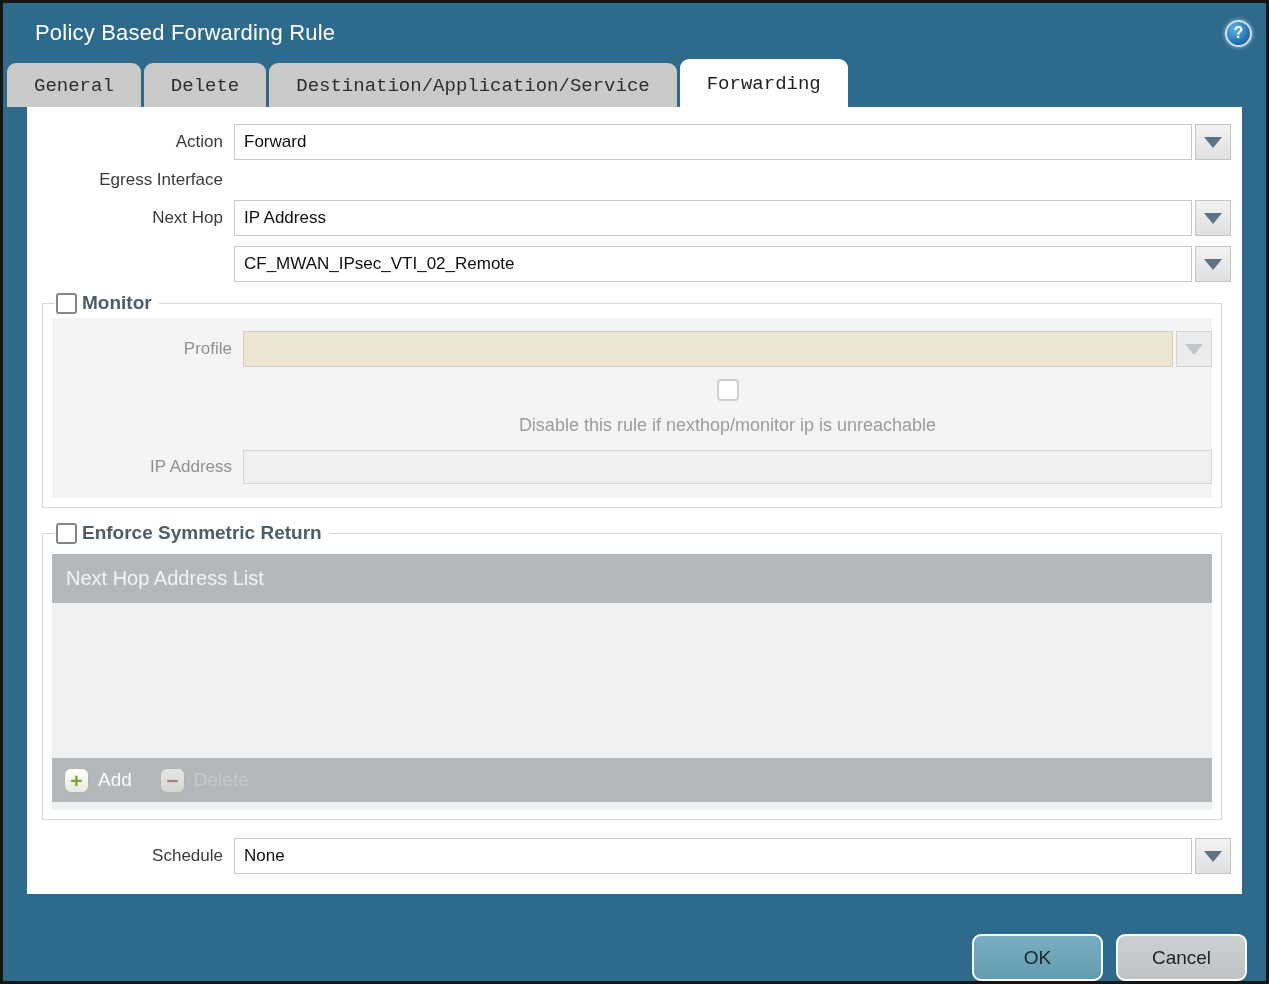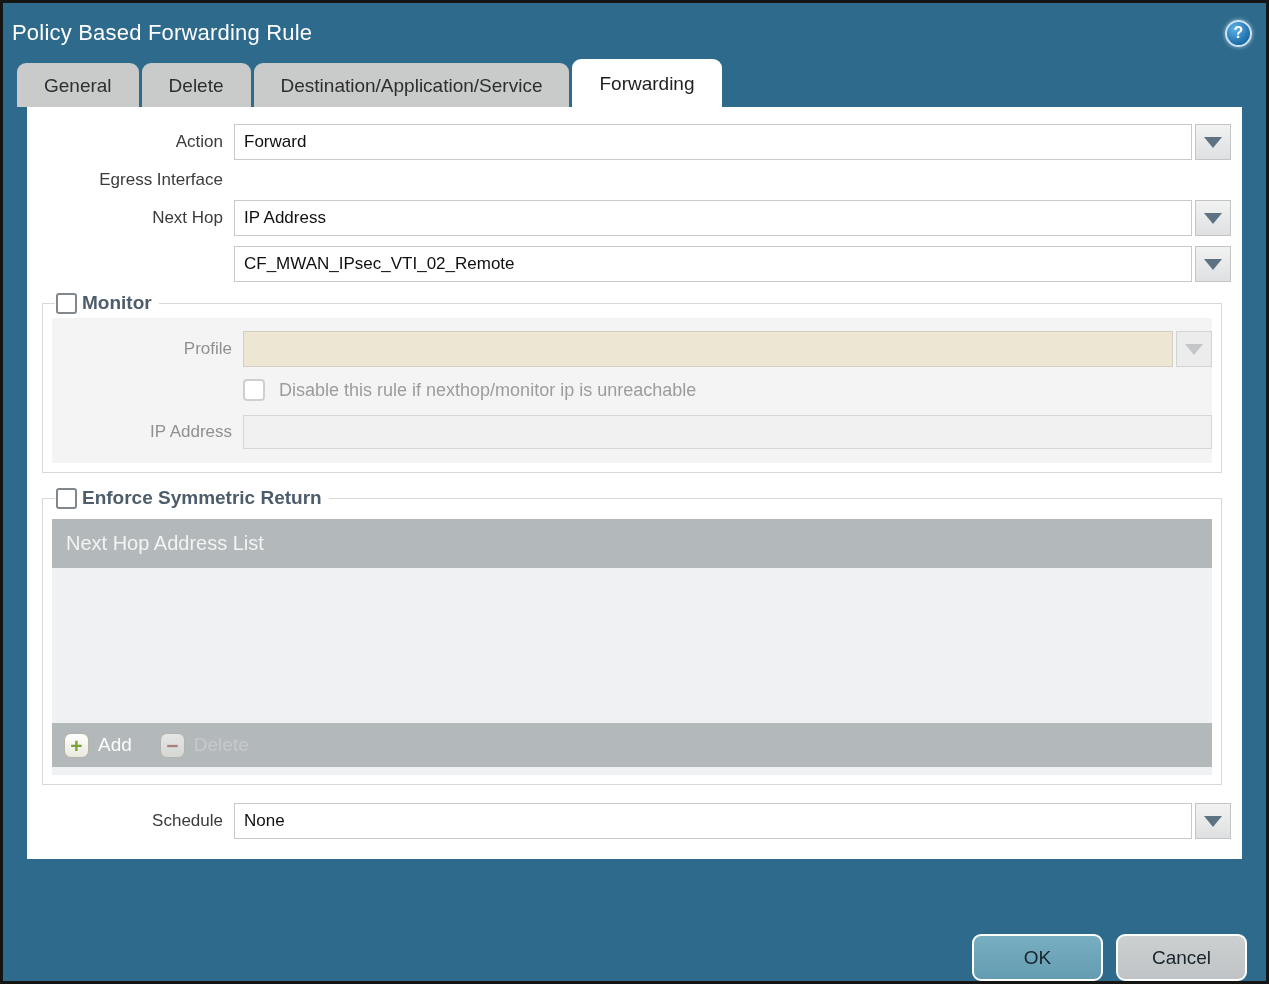--- a/index.html
+++ b/index.html
@@ -12,37 +12,38 @@
     position:relative; width:1269px; height:984px;
     background:#2e6a8c;
     border:3px solid #151515;
     display:flex; flex-direction:column;
     overflow:hidden;
   }
   
   .titlebar{
     height:56px; flex:0 0 auto;
     display:flex; align-items:center; justify-content:space-between;
-    padding:4px 14px 0 9px;
+    padding:4px 14px 0 32px;
   }
   .title{ color:#ffffff; font-size:22px; font-weight:400; letter-spacing:.2px; }
   .help{
     width:27px; height:27px; border-radius:50%;
     background: radial-gradient(circle at 35% 30%, #5fb3e8 0%, #2a7cb7 55%, #0e4f85 100%);
     border:2px solid #cfe4f3;
     box-shadow:0 0 4px rgba(220,240,255,.7);
     color:#fff; font-weight:bold; font-size:16px;
     display:flex; align-items:center; justify-content:center;
     cursor:pointer;
   }
   
   .tabs{
     flex:0 0 auto; height:48px;
     display:flex; align-items:flex-end; gap:3px;
-    padding-left:14px;
+    padding-left:4px;
+    font-family:Liberation Mono, monospace;
   }
   .tab{
     background:#c9caca; color:#2e2e2e;
     border-radius:9px 9px 0 0;
     height:44px; line-height:46px;
     padding:0 27px; font-size:19px;
     cursor:pointer; white-space:nowrap;
   }
   .tab.active{
     background:#ffffff; color:#1f1f1f;
@@ -98,21 +99,21 @@
     border:2px solid #82878d; border-radius:3px;
     background:#fff; cursor:pointer;
   }
   .subpanel{ background:#f4f4f5; padding:13px 0 14px; }
   .subrow{ display:flex; align-items:center; }
   .subrow .lbl{
     flex:0 0 191px; text-align:right; padding-right:11px;
     font-size:17px; color:#8f9091;
   }
   .mb12{ margin-bottom:12px; }
-  .mb14{ margin-bottom:14px; }
+  .mb14{ margin-bottom:14px;flex-direction:column; }
   .combo input.cream{ background:#ece6d3; border-color:#d2cfc2; }
   .dis-input{
     flex:1; height:34px;
     background:#f0f0f1; border:1px solid #d5d6d6;
   }
   .checkline{ display:flex; align-items:center; gap:14px; margin-left:191px; }
   .cb.disabled{ border-color:#cfcfcf; cursor:default; width:22px; height:22px; border-radius:4px; }
   .checkline .txt{ font-size:18px; color:#9c9c9c; }
   
   .tbl{ margin-top:6px; }

